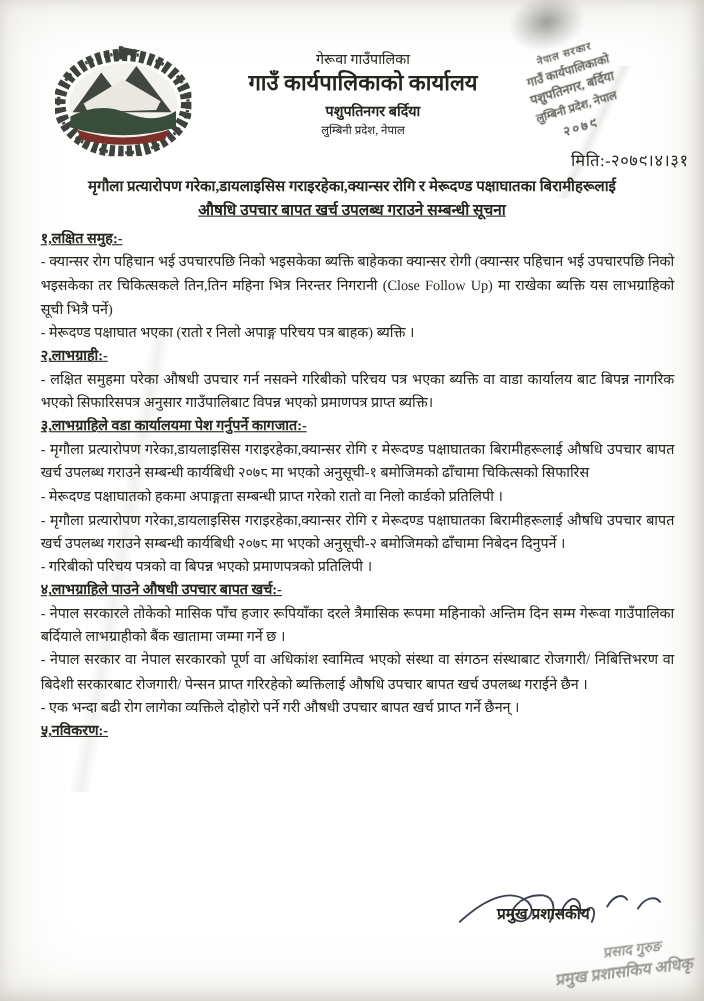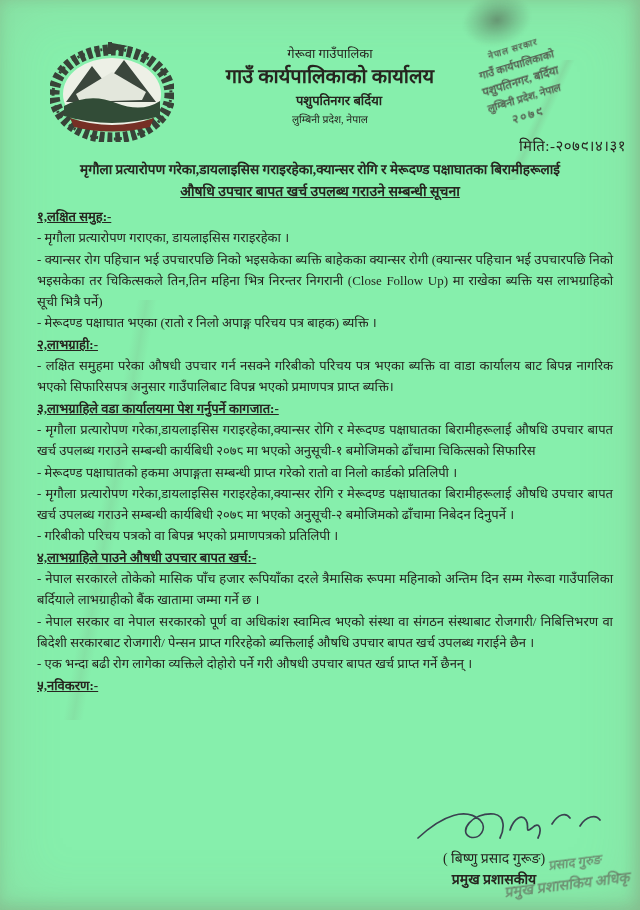--- a/index.html
+++ b/index.html
@@ -3,21 +3,21 @@
 <meta charset="utf-8">
 <style>
   html,body{margin:0;padding:0;}
   body{
     width:640px;height:910px;
     font-family:"Liberation Serif","DejaVu Serif",serif;
     background:#b9b4aa;
   }
   .paper{
     position:relative;width:640px;height:910px;overflow:hidden;
-    background:#86efac;
+    background:#ffffff;
     box-shadow:inset 0 0 60px rgba(150,140,120,.22), inset -6px 0 14px rgba(120,112,96,.18), inset 0 -8px 16px rgba(120,112,96,.15);
     color:#26251f;
   }
   .crease{position:absolute;pointer-events:none;}
   .crease1{left:380px;top:60px;width:320px;height:120px;
     background:linear-gradient(115deg,transparent 48%,rgba(120,112,98,.14) 50%,transparent 52%);}
   .crease2{left:-20px;top:300px;width:260px;height:420px;
     background:linear-gradient(100deg,transparent 47%,rgba(120,112,98,.10) 50%,transparent 53%);}
   
   .emblem{position:absolute;left:50px;top:40px;width:124px;height:102px;filter:blur(.3px);opacity:.95;}
@@ -98,21 +98,20 @@
 
   <div class="title-block">
     <div class="title-1">मृगौला प्रत्यारोपण गरेका,डायलाइसिस गराइरहेका,क्यान्सर रोगि र मेरूदण्ड पक्षाघातका बिरामीहरूलाई</div>
     <div class="title-2">औषधि उपचार बापत खर्च उपलब्ध गराउने सम्बन्धी सूचना</div>
   </div>
 
   <div class="content">
 
     <div class="section">
       <div class="section-heading">१,लक्षित समुह:-</div>
-      <p class="item">- मृगौला प्रत्यारोपण गराएका, डायलाइसिस गराइरहेका ।</p>
       <p class="item">- क्यान्सर रोग पहिचान भई उपचारपछि निको भइसकेका ब्यक्ति बाहेकका क्यान्सर रोगी (क्यान्सर पहिचान भई उपचारपछि निको भइसकेका तर चिकित्सकले तिन,तिन महिना भित्र निरन्तर निगरानी (Close Follow Up) मा राखेका ब्यक्ति यस लाभग्राहिको सूची भित्रै पर्ने)</p>
       <p class="item">- मेरूदण्ड पक्षाघात भएका (रातो र निलो अपाङ्ग परिचय पत्र बाहक) ब्यक्ति ।</p>
     </div>
 
     <div class="section">
       <div class="section-heading">२,लाभग्राही:-</div>
       <p class="item">- लक्षित समुहमा परेका औषधी उपचार गर्न नसक्ने गरिबीको परिचय पत्र भएका ब्यक्ति वा वाडा कार्यालय बाट बिपन्न नागरिक भएको सिफारिसपत्र अनुसार गाउँपालिबाट विपन्न भएको प्रमाणपत्र प्राप्त ब्यक्ति।</p>
     </div>
 
     <div class="section">
@@ -133,21 +132,20 @@
     <div class="section">
       <div class="section-heading">५,नविकरण:-</div>
     </div>
 
   </div>
 
   <div class="sign-block">
     <svg class="sign-scribble" viewBox="0 0 190 46">
       <path d="M4 34 C 30 10, 52 4, 66 16 C 74 24, 66 36, 56 33 C 44 28, 58 8, 80 10 C 92 12, 90 26, 86 34 M 96 26 C 100 14, 108 10, 112 16 C 116 22, 110 30, 118 24 C 126 16, 128 26, 124 34 M 138 20 C 144 10, 152 8, 156 14 M 166 22 C 172 12, 182 10, 186 16" fill="none" stroke="#3a4150" stroke-width="1.7" stroke-linecap="round"></path>
     </svg>
-    <div class="sign-name">( बिष्णु प्रसाद गुरूङ)</div>
     <div class="sign-title">प्रमुख प्रशासकीय</div>
     <div class="sign-stamp">
       <span class="f1">प्रसाद गुरुङ</span>
       <span>प्रमुख प्रशासकिय अधिकृ</span>
     </div>
   </div>
 
 </div>
 
 </body></html>

